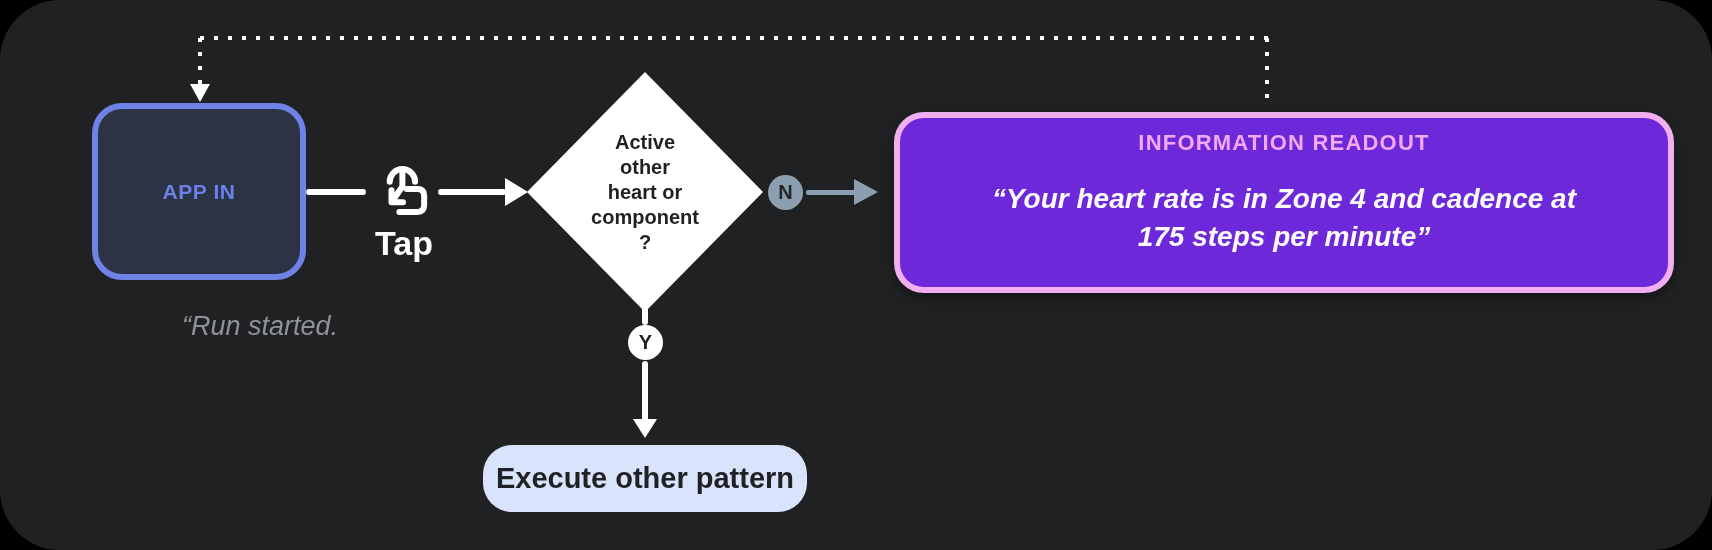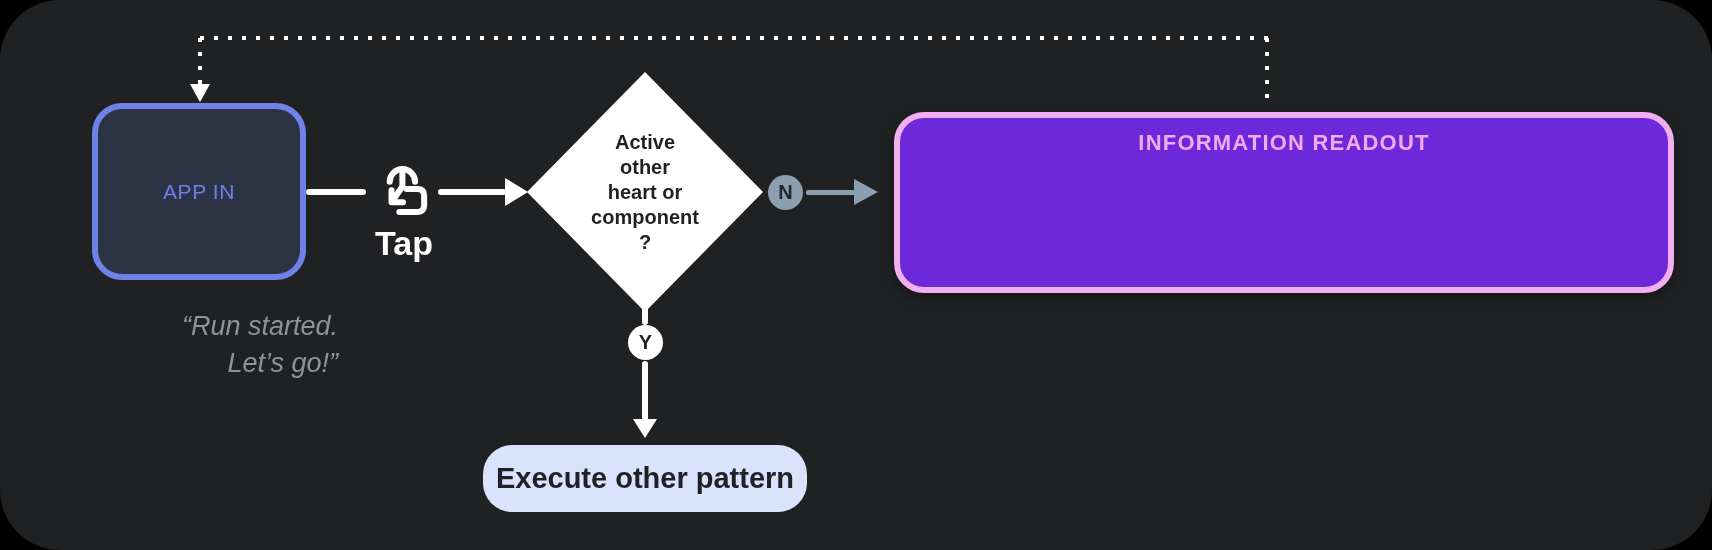--- a/index.html
+++ b/index.html
@@ -13,21 +13,21 @@
     background:repeating-linear-gradient(to bottom,#fff 0 4px,transparent 4px 14px);}
   .dot-v-left{left:198px;top:38px;height:46px;}
   .dot-v-right{left:1265px;top:38px;height:70px;}
   .tri{width:0;height:0;position:absolute;}
   .tri-down-dotted{left:190px;top:84px;border-left:10px solid transparent;border-right:10px solid transparent;border-top:18px solid #fff;}
 
   
   .app-box{position:absolute;left:92px;top:103px;width:214px;height:177px;box-sizing:border-box;
     background:#2b3345;border:6px solid #6f82e8;border-radius:30px;
     display:flex;flex-direction:column;align-items:center;justify-content:center;}
-  .app-box .line{color:#6c80ea;font-weight:normal;font-size:21px;line-height:28px;letter-spacing:.6px;text-align:right;}
+  .app-box .line{color:#6c80ea;font-weight:bold;font-size:21px;line-height:28px;letter-spacing:.6px;text-align:right;}
   .caption{position:absolute;left:60px;top:308px;width:278px;text-align:right;
     color:#8f9297;font-style:italic;font-size:27px;line-height:37px;}
 
   
   .hline{position:absolute;height:6px;background:#fff;border-radius:3px;}
   .vline{position:absolute;width:6px;background:#fff;border-radius:3px;}
   .tri-right-white{border-top:14px solid transparent;border-bottom:14px solid transparent;border-left:23px solid #fff;}
   .tri-down-white{border-left:12px solid transparent;border-right:12px solid transparent;border-top:19px solid #fff;}
 
   
@@ -68,21 +68,20 @@
   <div class="dot-h"></div>
   <div class="dot-v dot-v-left"></div>
   <div class="dot-v dot-v-right"></div>
   <div class="tri tri-down-dotted"></div>
 
   <div class="app-box">
     <div class="line">APP IN</div>
   </div>
   <div class="caption">
     <div>“Run started.</div>
-    <div>Let’s go!”</div>
   </div>
 
   <div class="hline" style="left:306px;top:189px;width:60px;"></div>
   <svg class="tap-icon" viewBox="0 0 48 52" fill="none" stroke="#ffffff" stroke-width="5" stroke-linecap="round" stroke-linejoin="round">
     <path d="M13 20 A10.5 10.5 0 1 1 34 20"></path>
     <path d="M23.5 12 V24 L15.5 35.5 M14.5 27 V37 H24"></path>
     <path d="M21 45 H36 Q41.5 45 41.5 39.5 V31.5 Q41.5 26 36 26 H27"></path>
   </svg>
   <div class="tap-label">Tap</div>
   <div class="hline" style="left:438px;top:189px;width:68px;"></div>
@@ -100,20 +99,24 @@
       <div>?</div>
     </div>
   </div>
 
   <div class="badge badge-n">N</div>
   <div class="n-line"></div>
   <div class="tri tri-right-slate"></div>
 
   <div class="readout">
     <div class="readout-title">INFORMATION READOUT</div>
+    <div class="readout-quote">
+      <div>“Your heart rate is in Zone 4 and cadence at</div>
+      <div>175 steps per minute”</div>
+    </div>
   </div>
 
   <div class="vline" style="left:642px;top:307px;height:18px;"></div>
   <div class="badge badge-y">Y</div>
   <div class="vline" style="left:642px;top:361px;height:60px;"></div>
   <div class="tri tri-down-white" style="left:633px;top:419px;"></div>
 
   <div class="pill">Execute other pattern</div>
 
 </div>

